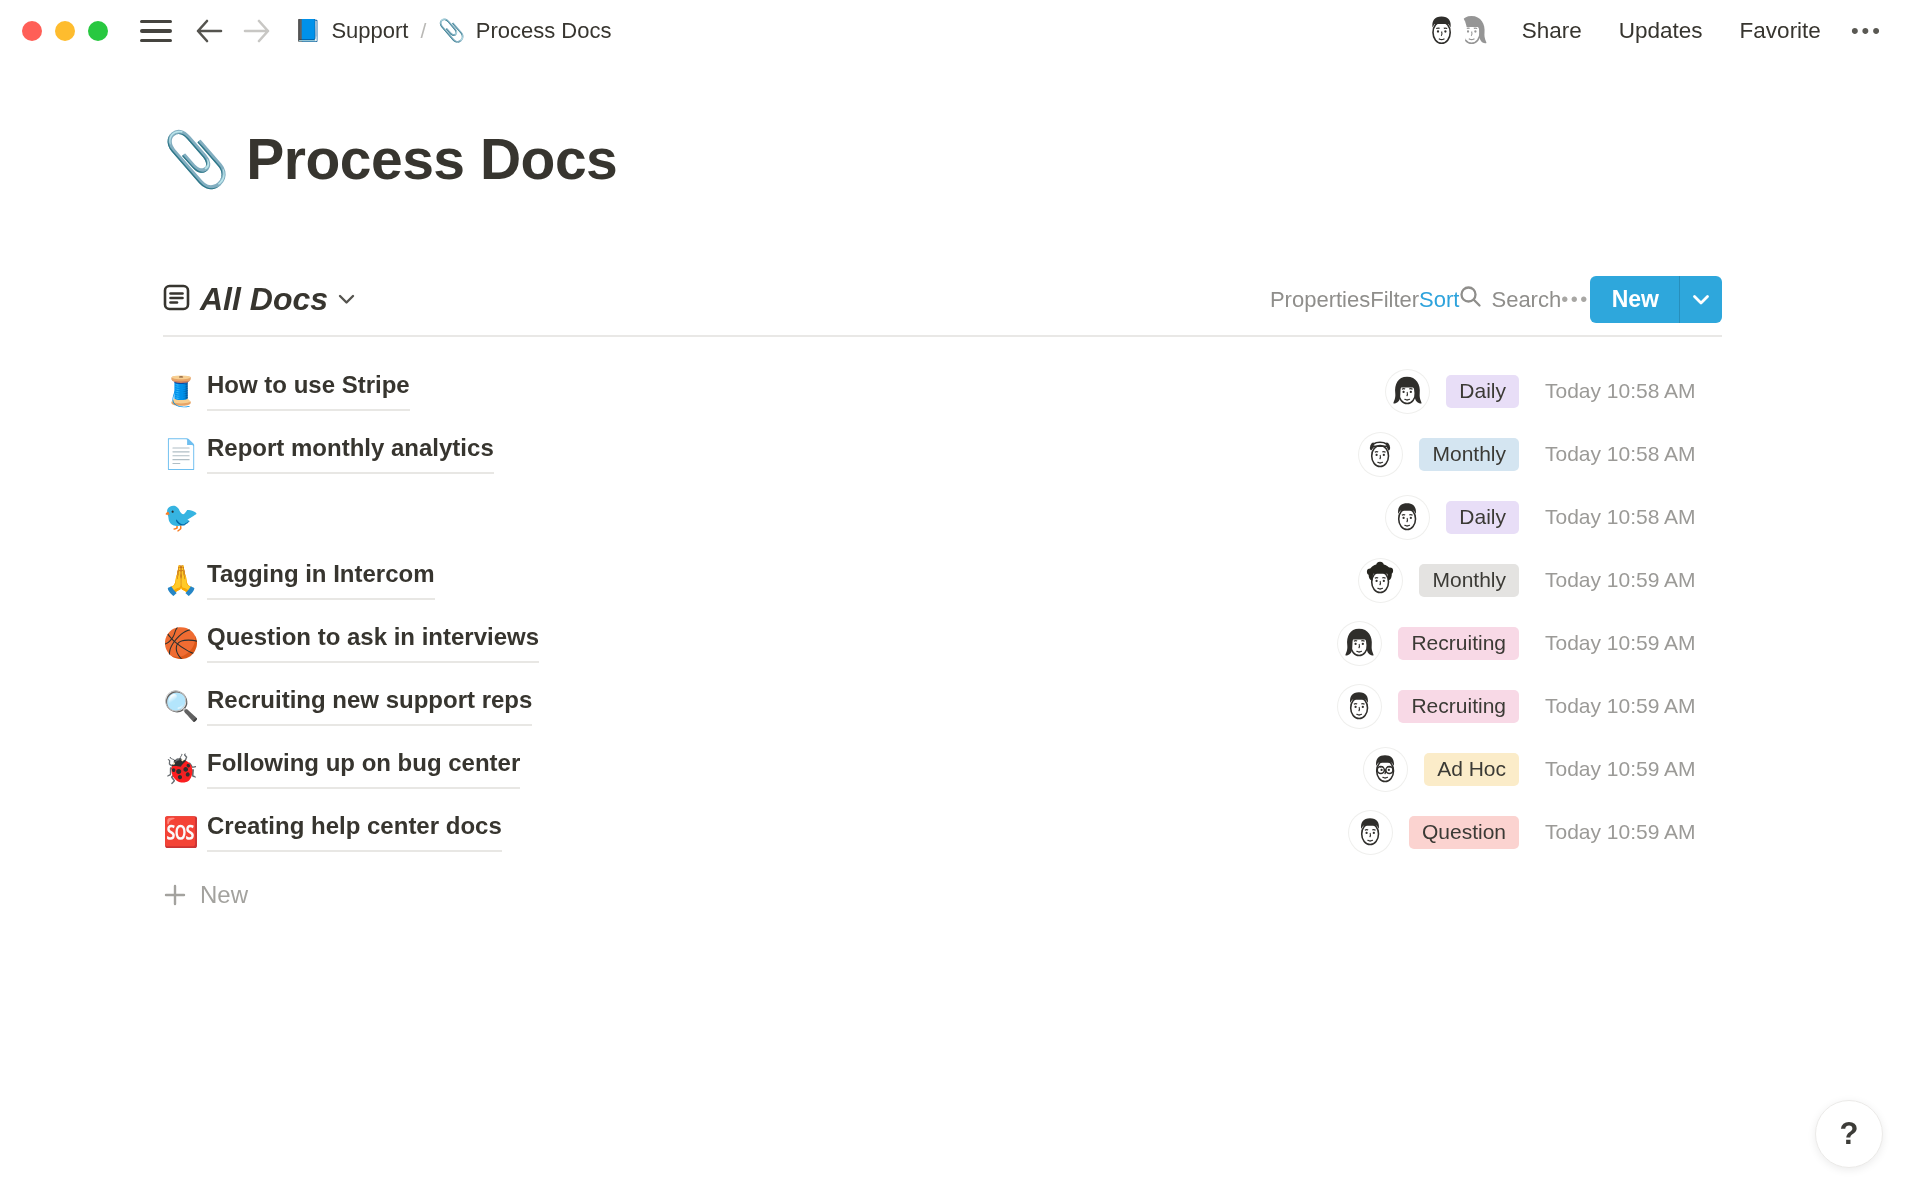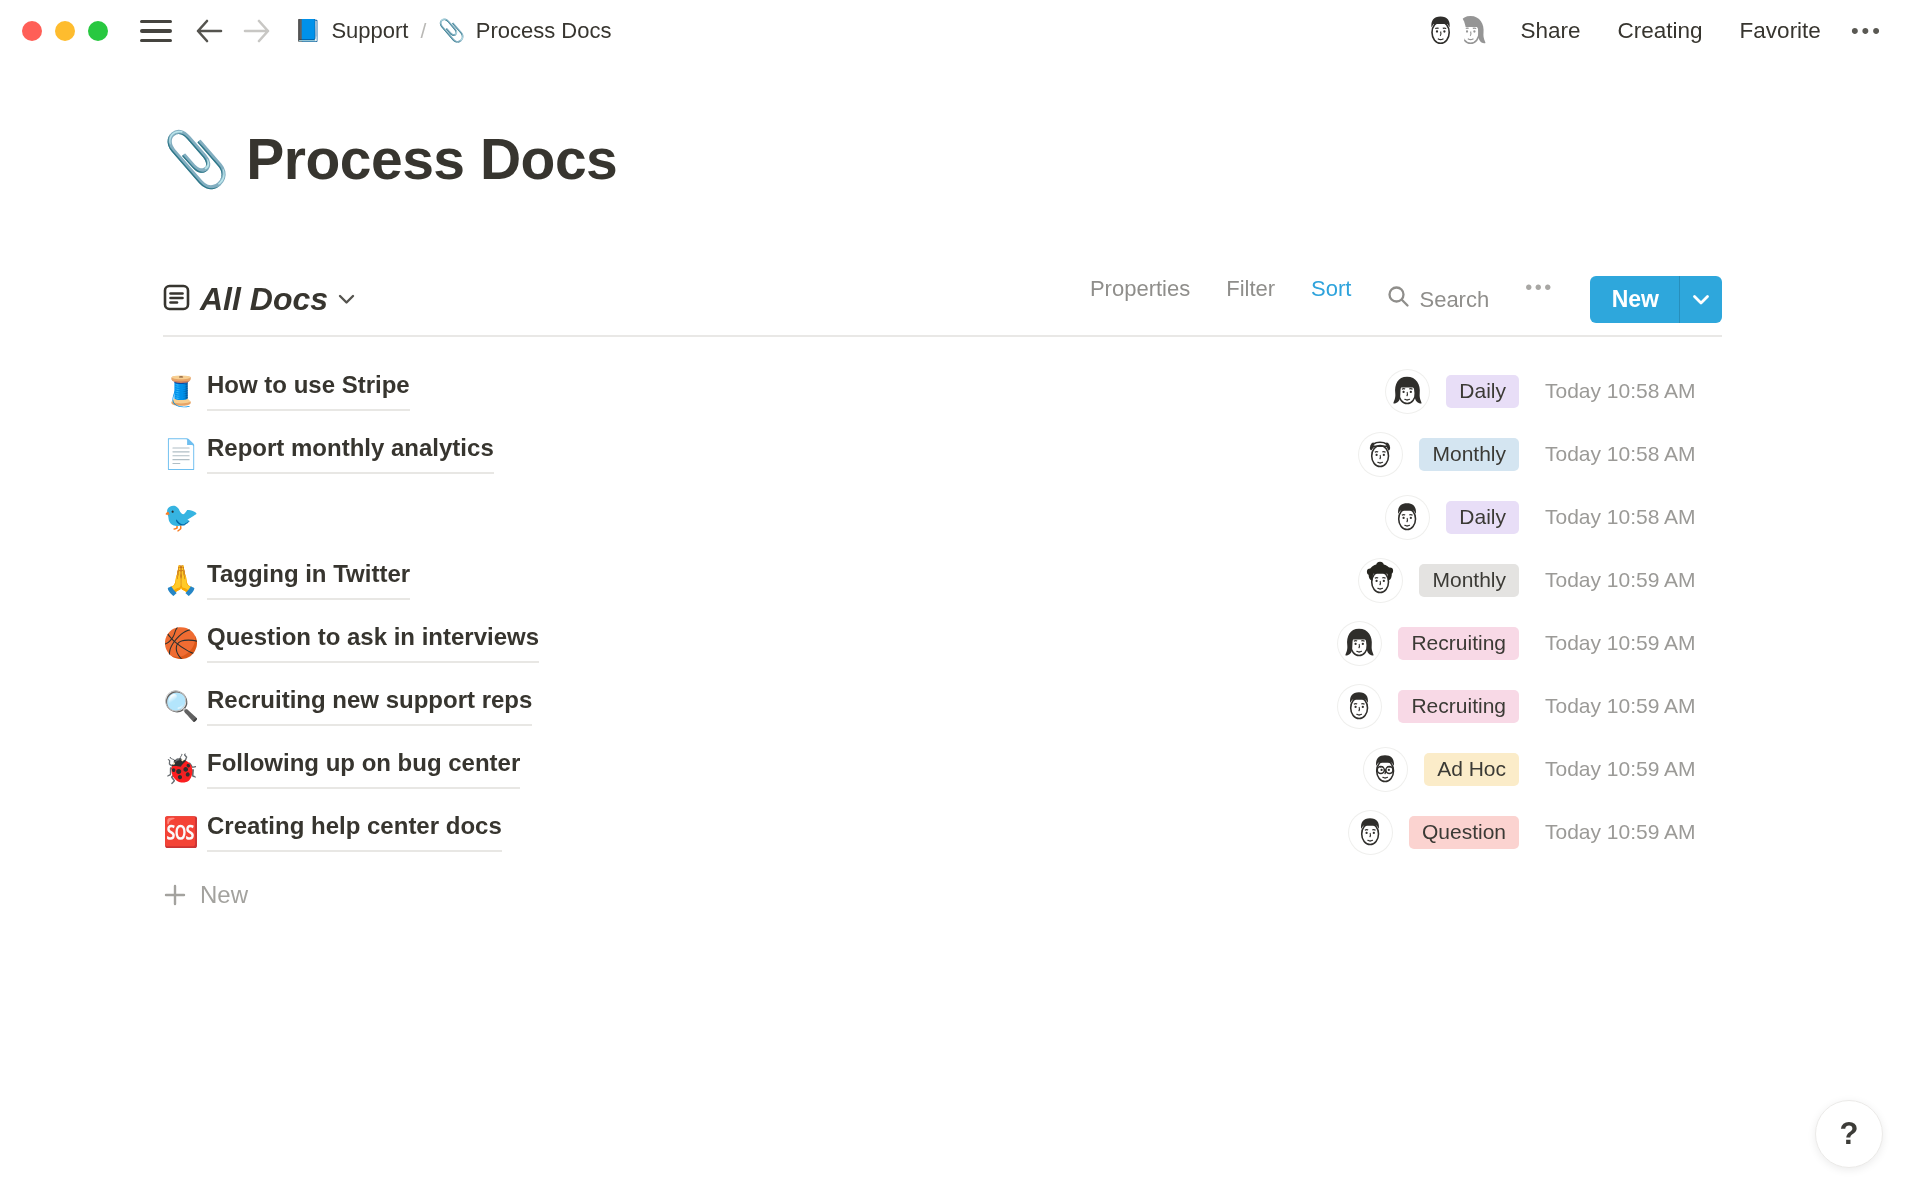--- a/index.html
+++ b/index.html
@@ -30,21 +30,21 @@
   
   .content { padding:0 198px 0 163px; }
   .page-title-row { display:flex; align-items:center; gap:16px; margin-top:62px; height:70px; }
   .page-icon { font-size:54px; line-height:1; }
   h1.page-title { font-size:57px; font-weight:700; letter-spacing:-0.5px; color:#37352f; }
 
   
   .toolbar { margin-top:82px; height:47px; display:flex; align-items:center; }
   .view-switch { display:flex; align-items:center; gap:10px; cursor:pointer; }
   .view-switch .view-label { font-size:32px; font-weight:700;font-style:italic; }
-  .tool-right { margin-left:auto; display:flex; gap:36px; }
+  .tool-right { margin-left:auto; display:flex; align-items:center; }
   .tool-link { font-size:22px; color:#8f8e8b; cursor:pointer; }
   .tool-link.active { color:#2ea3dc; }
   .search-box { display:flex; align-items:center; gap:9px; color:#8f8e8b; font-size:22px; cursor:pointer; }
   .tool-dots { color:#a8a7a4; font-size:20px; letter-spacing:2.5px; cursor:pointer; }
   .new-btn { display:flex; align-items:stretch; height:47px; border-radius:6px; overflow:hidden; cursor:pointer; }
   .new-btn .main { display:flex; align-items:center; padding:0 20px 0 22px; color:#fff; font-size:23px; font-weight:700; }
   .new-btn .caret { display:flex; align-items:center; padding:0 12px; border-left:1.5px solid rgba(0,0,0,0.14); }
 
   .divider { height:1.5px; background:#e9e8e6; margin-top:12px; }
 
@@ -127,21 +127,21 @@
           <circle cx="18" cy="22.5" r="1.15" fill="#2f2e2b"></circle>
           <circle cx="25.4" cy="22.5" r="1.15" fill="#2f2e2b"></circle>
           <path d="M16.2 19.6 Q18 18.6 19.6 19.4" fill="none" stroke="#2f2e2b" stroke-width="1.2"></path>
           <path d="M23.8 19.4 Q25.4 18.6 27.2 19.6" fill="none" stroke="#2f2e2b" stroke-width="1.2"></path>
           <path d="M21.6 22.5 Q22.6 25.5 21.2 26.8" fill="none" stroke="#2f2e2b" stroke-width="1.1"></path>
           <path d="M19.3 30 Q21.6 31.4 24 30" fill="none" stroke="#2f2e2b" stroke-width="1.3" stroke-linecap="round"></path>
         </svg></span>
   </div>
   <div class="top-actions">
     <span class="act">Share</span>
-    <span class="act">Creating</span>
+    <span class="act">Updates</span>
     <span class="act">Favorite</span>
   </div>
   <span class="dots">•••</span>
 </header>
 
 <main class="content">
 
   <div class="page-title-row">
     <span class="page-icon">📎</span>
     <h1 class="page-title">Process Docs</h1>
@@ -254,21 +254,21 @@
               <path d="M19.3 30 Q21.6 31.4 24 30" fill="none" stroke="#2f2e2b" stroke-width="1.3" stroke-linecap="round"></path>
             </svg>
           </span>
       <span class="tag" style="background: rgb(232, 222, 247);">Daily</span>
       <span class="time">Today 10:58 AM</span>
     </span>
   </div>
 
   <div class="doc-row">
     <span class="doc-icon">🙏</span>
-    <span class="doc-title">Tagging in Twitter</span>
+    <span class="doc-title">Tagging in Intercom</span>
     <span class="row-right">
       <span class="avatar">
             <svg viewBox="0 0 44 44" xmlns="http://www.w3.org/2000/svg">
               <circle cx="22" cy="22" r="21.3" fill="#ffffff"></circle>
               <ellipse cx="21.6" cy="23.5" rx="8.6" ry="10.8" fill="#ffffff" stroke="#2f2e2b" stroke-width="1.6"></ellipse>
               <path d="M21.5 5 C13 5 9 11 10 18 C10.5 21 12 22 13.5 22 L14.5 15 L29 15 L30 22 C31.5 22 33 20.5 33.5 17 C34.5 11 30 5 21.5 5 Z" fill="#26251f"></path>
               <circle cx="11.5" cy="13" r="3.4" fill="#26251f"></circle>
               <circle cx="31.5" cy="12" r="3.4" fill="#26251f"></circle>
               <circle cx="21.5" cy="6.5" r="3.8" fill="#26251f"></circle>
               <circle cx="18" cy="22.5" r="1.15" fill="#2f2e2b"></circle>

